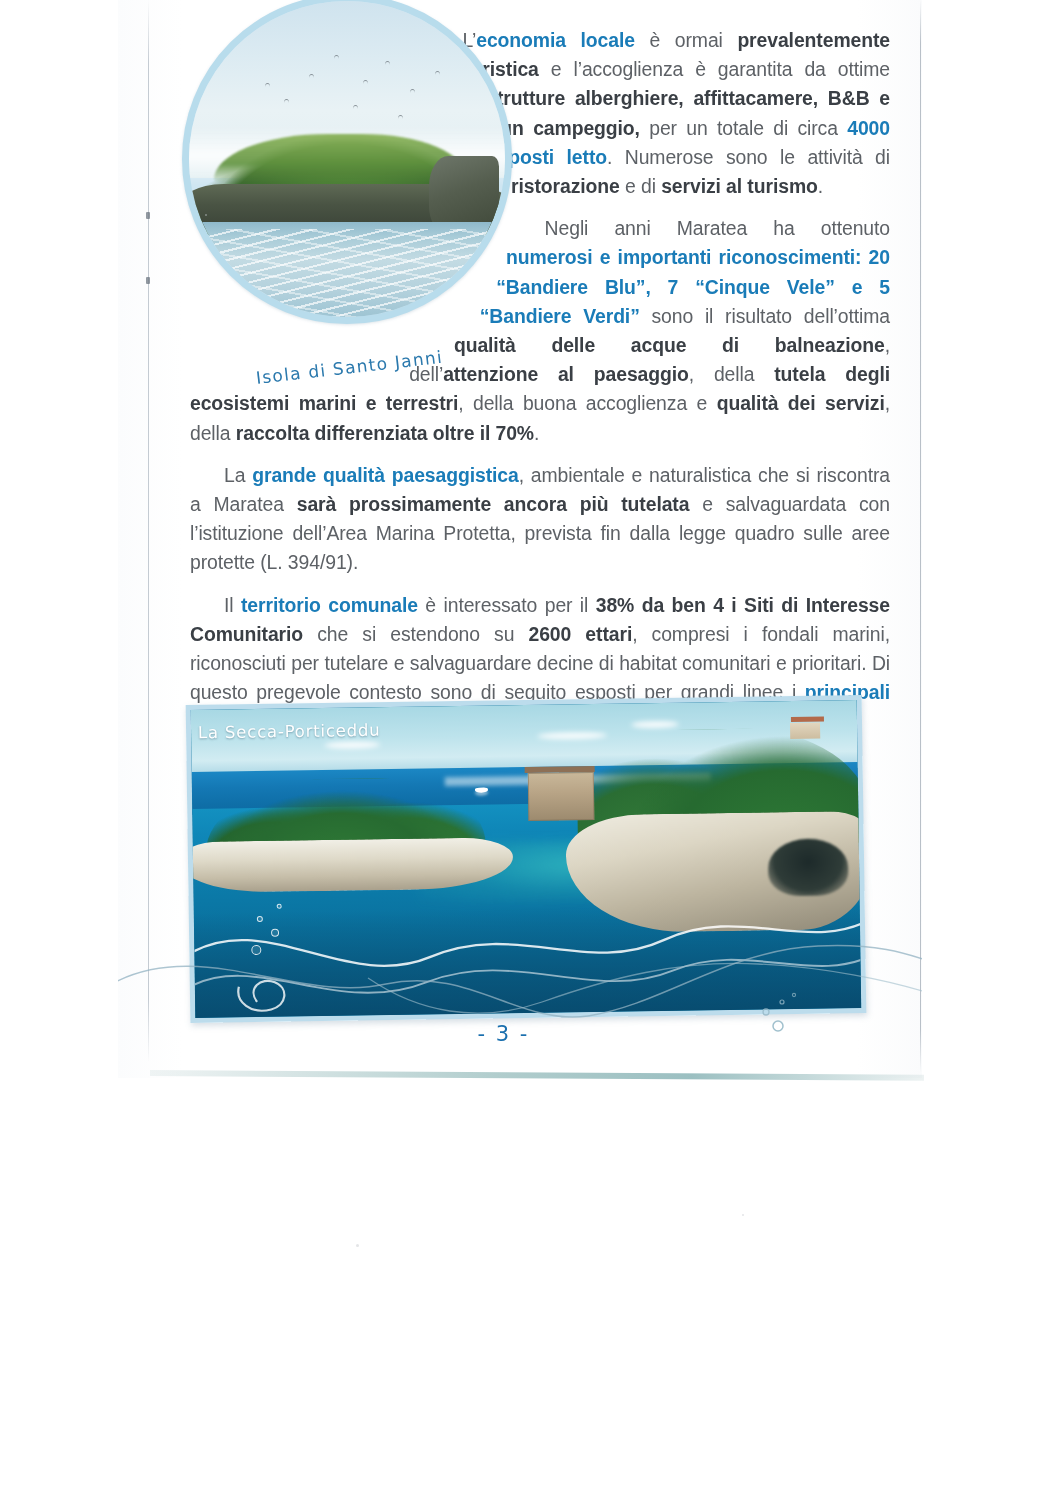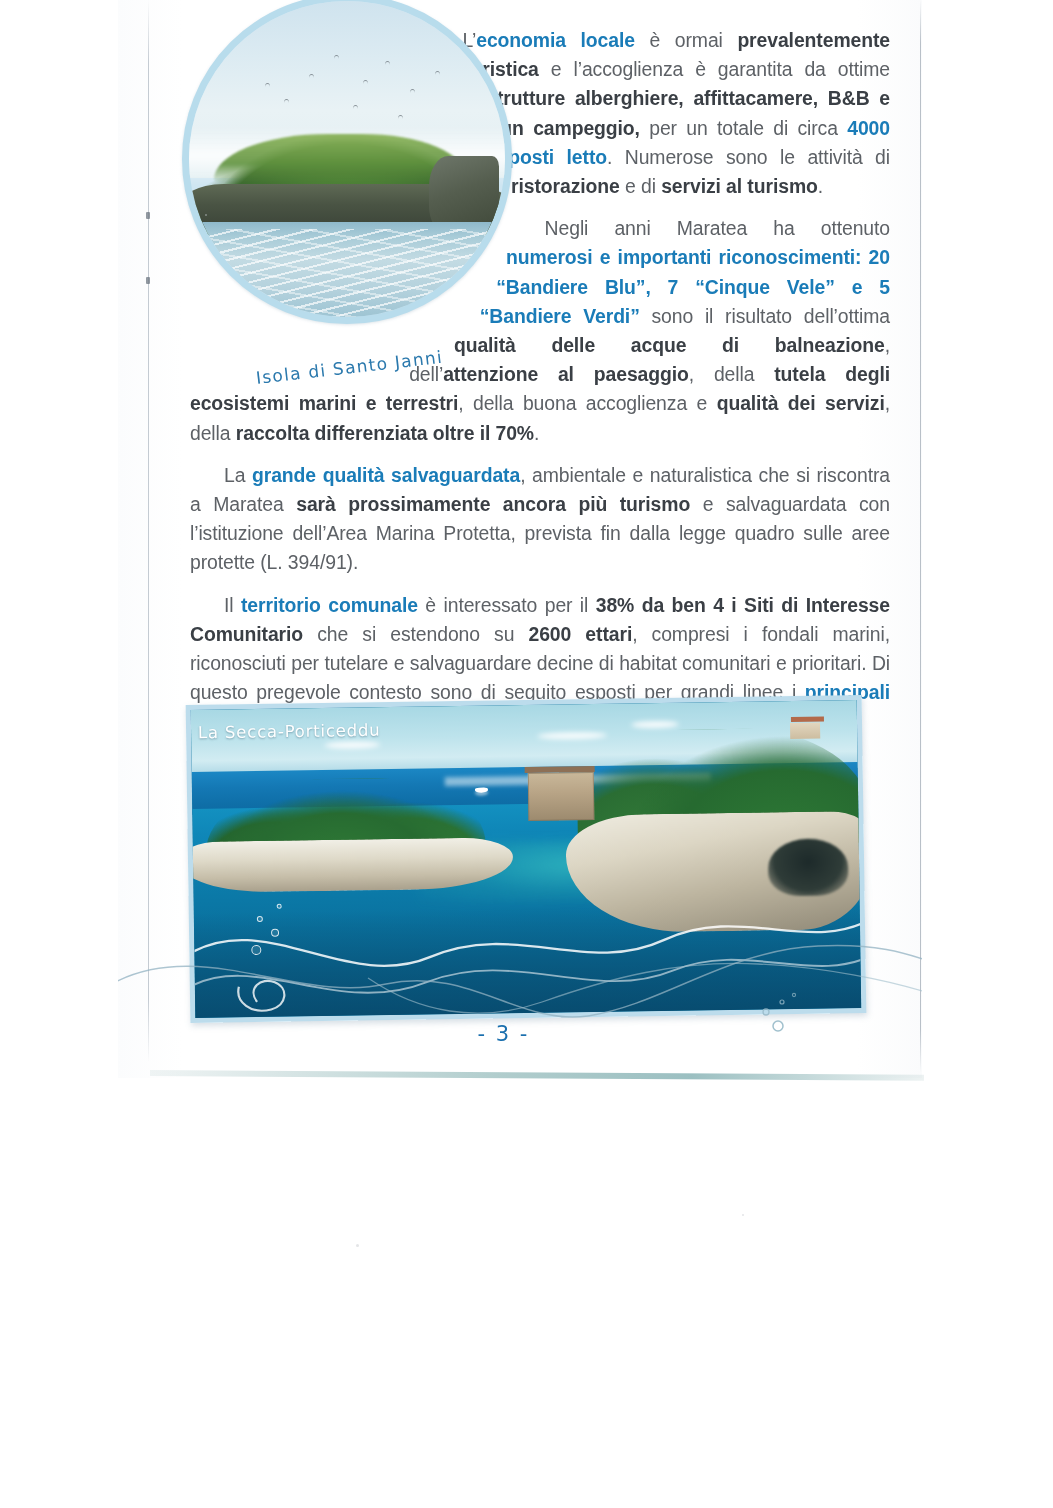--- a/index.html
+++ b/index.html
@@ -372,21 +372,21 @@
   <div id="binding-line"></div>
   <div class="staple" id="staple-1"></div>
   <div class="staple" id="staple-2"></div>
   <div id="page-right-edge"></div>
   <div id="page-bottom-edge"></div>
 
   <div id="article">
     <div id="circle-float"></div>
     <p id="p0"><span>L’</span><span class="hl">economia locale</span><span> è ormai </span><b>prevalentemente turistica</b><span> e l’accoglienza è garantita da ottime </span><b>strutture alberghiere, affittacamere, B&amp;B e un campeggio,</b><span> per un totale di circa </span><span class="hl">4000 posti letto</span><span>. Numerose sono le attività di </span><b>ristorazione</b><span> e di </span><b>servizi al turismo</b><span>.</span></p>
     <p id="p1"><span>Negli anni Maratea ha ottenuto </span><span class="hl">numerosi e importanti riconoscimenti: 20 “Bandiere Blu”, 7 “Cinque Vele” e 5 “Bandiere Verdi”</span><span> sono il risultato dell’ottima </span><b>qualità delle acque di balneazione</b><span>, dell’</span><b>attenzione al paesaggio</b><span>, della </span><b>tutela degli ecosistemi marini e terrestri</b><span>, della buona accoglienza e </span><b>qualità dei servizi</b><span>, della </span><b>raccolta differenziata oltre il 70%</b><span>.</span></p>
-    <p id="p2" style="clear:left;"><span>La </span><span class="hl">grande qualità salvaguardata</span><span>, ambientale e naturalistica che si riscontra a Maratea </span><b>sarà prossimamente ancora più turismo</b><span> e salvaguardata con l’istituzione dell’Area Marina Protetta, prevista fin dalla legge quadro sulle aree protette (L. 394/91).</span></p>
+    <p id="p2" style="clear:left;"><span>La </span><span class="hl">grande qualità paesaggistica</span><span>, ambientale e naturalistica che si riscontra a Maratea </span><b>sarà prossimamente ancora più tutelata</b><span> e salvaguardata con l’istituzione dell’Area Marina Protetta, prevista fin dalla legge quadro sulle aree protette (L. 394/91).</span></p>
     <p id="p3"><span>Il </span><span class="hl">territorio comunale</span><span> è interessato per il </span><b>38% da ben 4 i Siti di Interesse Comunitario</b><span> che si estendono su </span><b>2600 ettari</b><span>, compresi i fondali marini, riconosciuti per tutelare e salvaguardare decine di habitat comunitari e prioritari. Di questo pregevole contesto sono di seguito esposti per grandi linee i </span><span class="hl">principali elementi</span><span> geologici, floristici, faunistici ed archeologici.</span></p>
   </div>
 
   <div id="photo-circle">
     <div class="c-sky"></div>
     <div class="c-haze"></div>
     <div class="c-island"></div>
     <div class="c-island-top"></div>
     <div class="c-rock"></div>
     <div class="c-cliff"></div>

